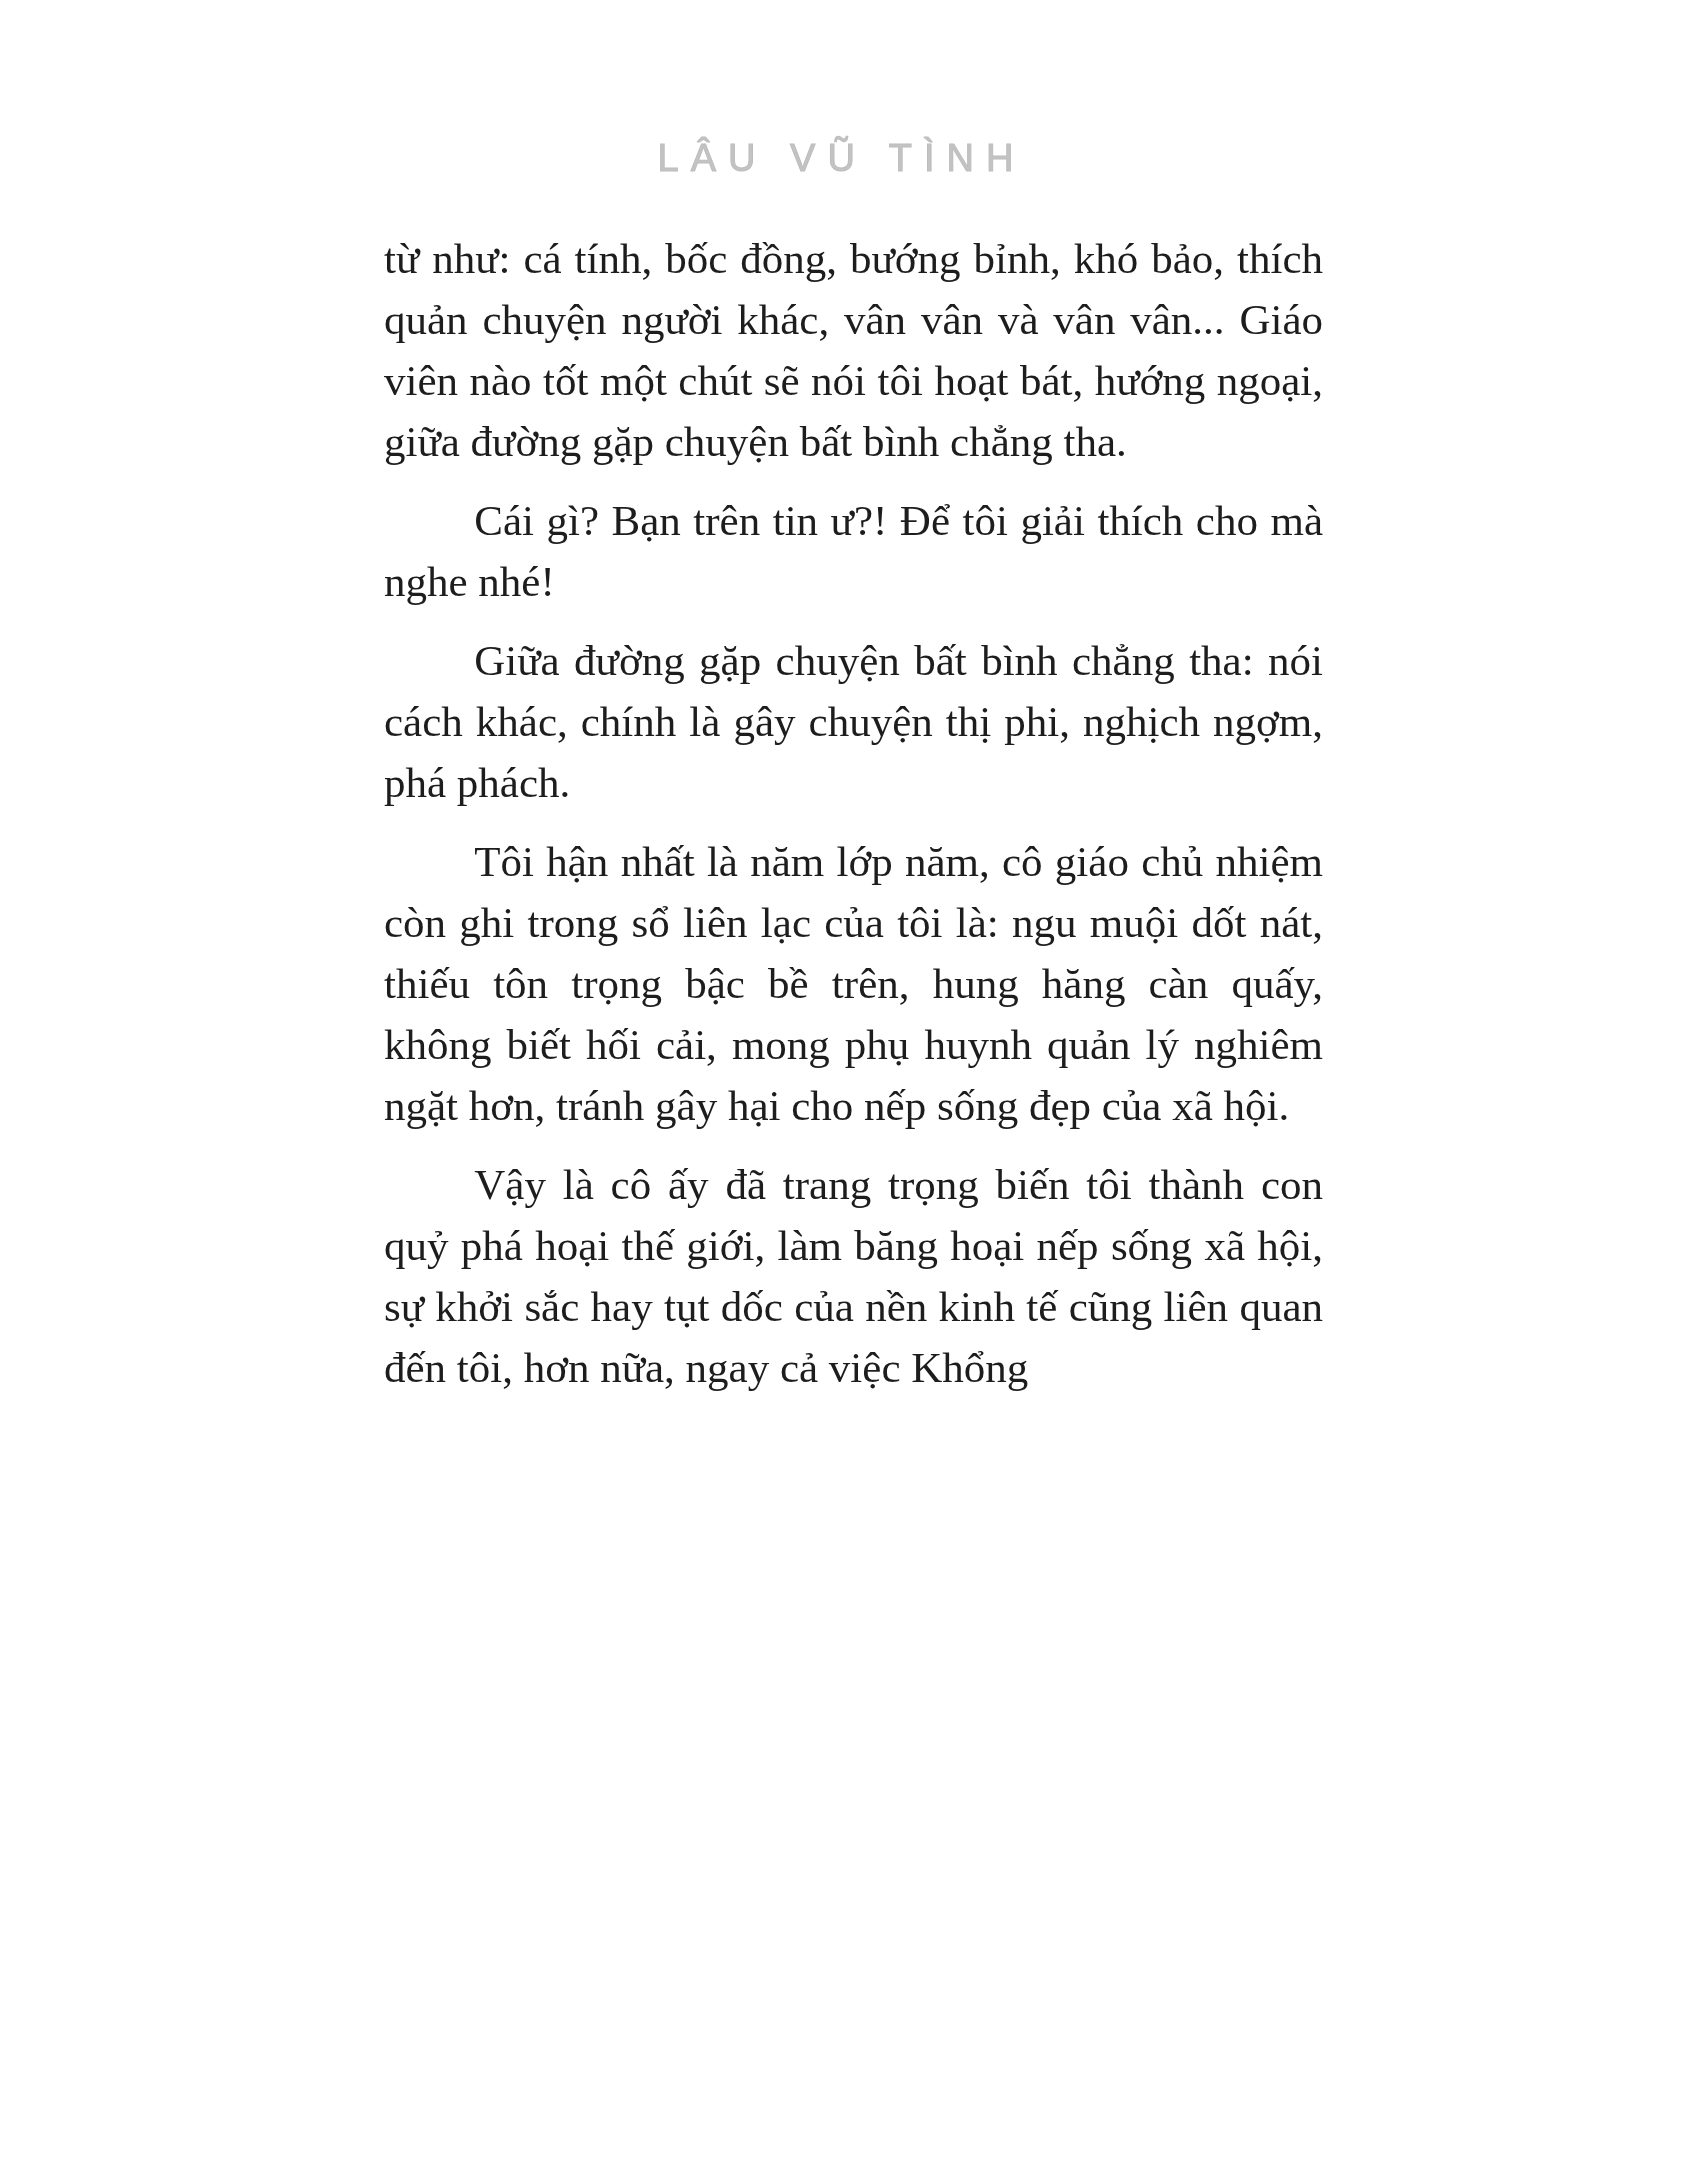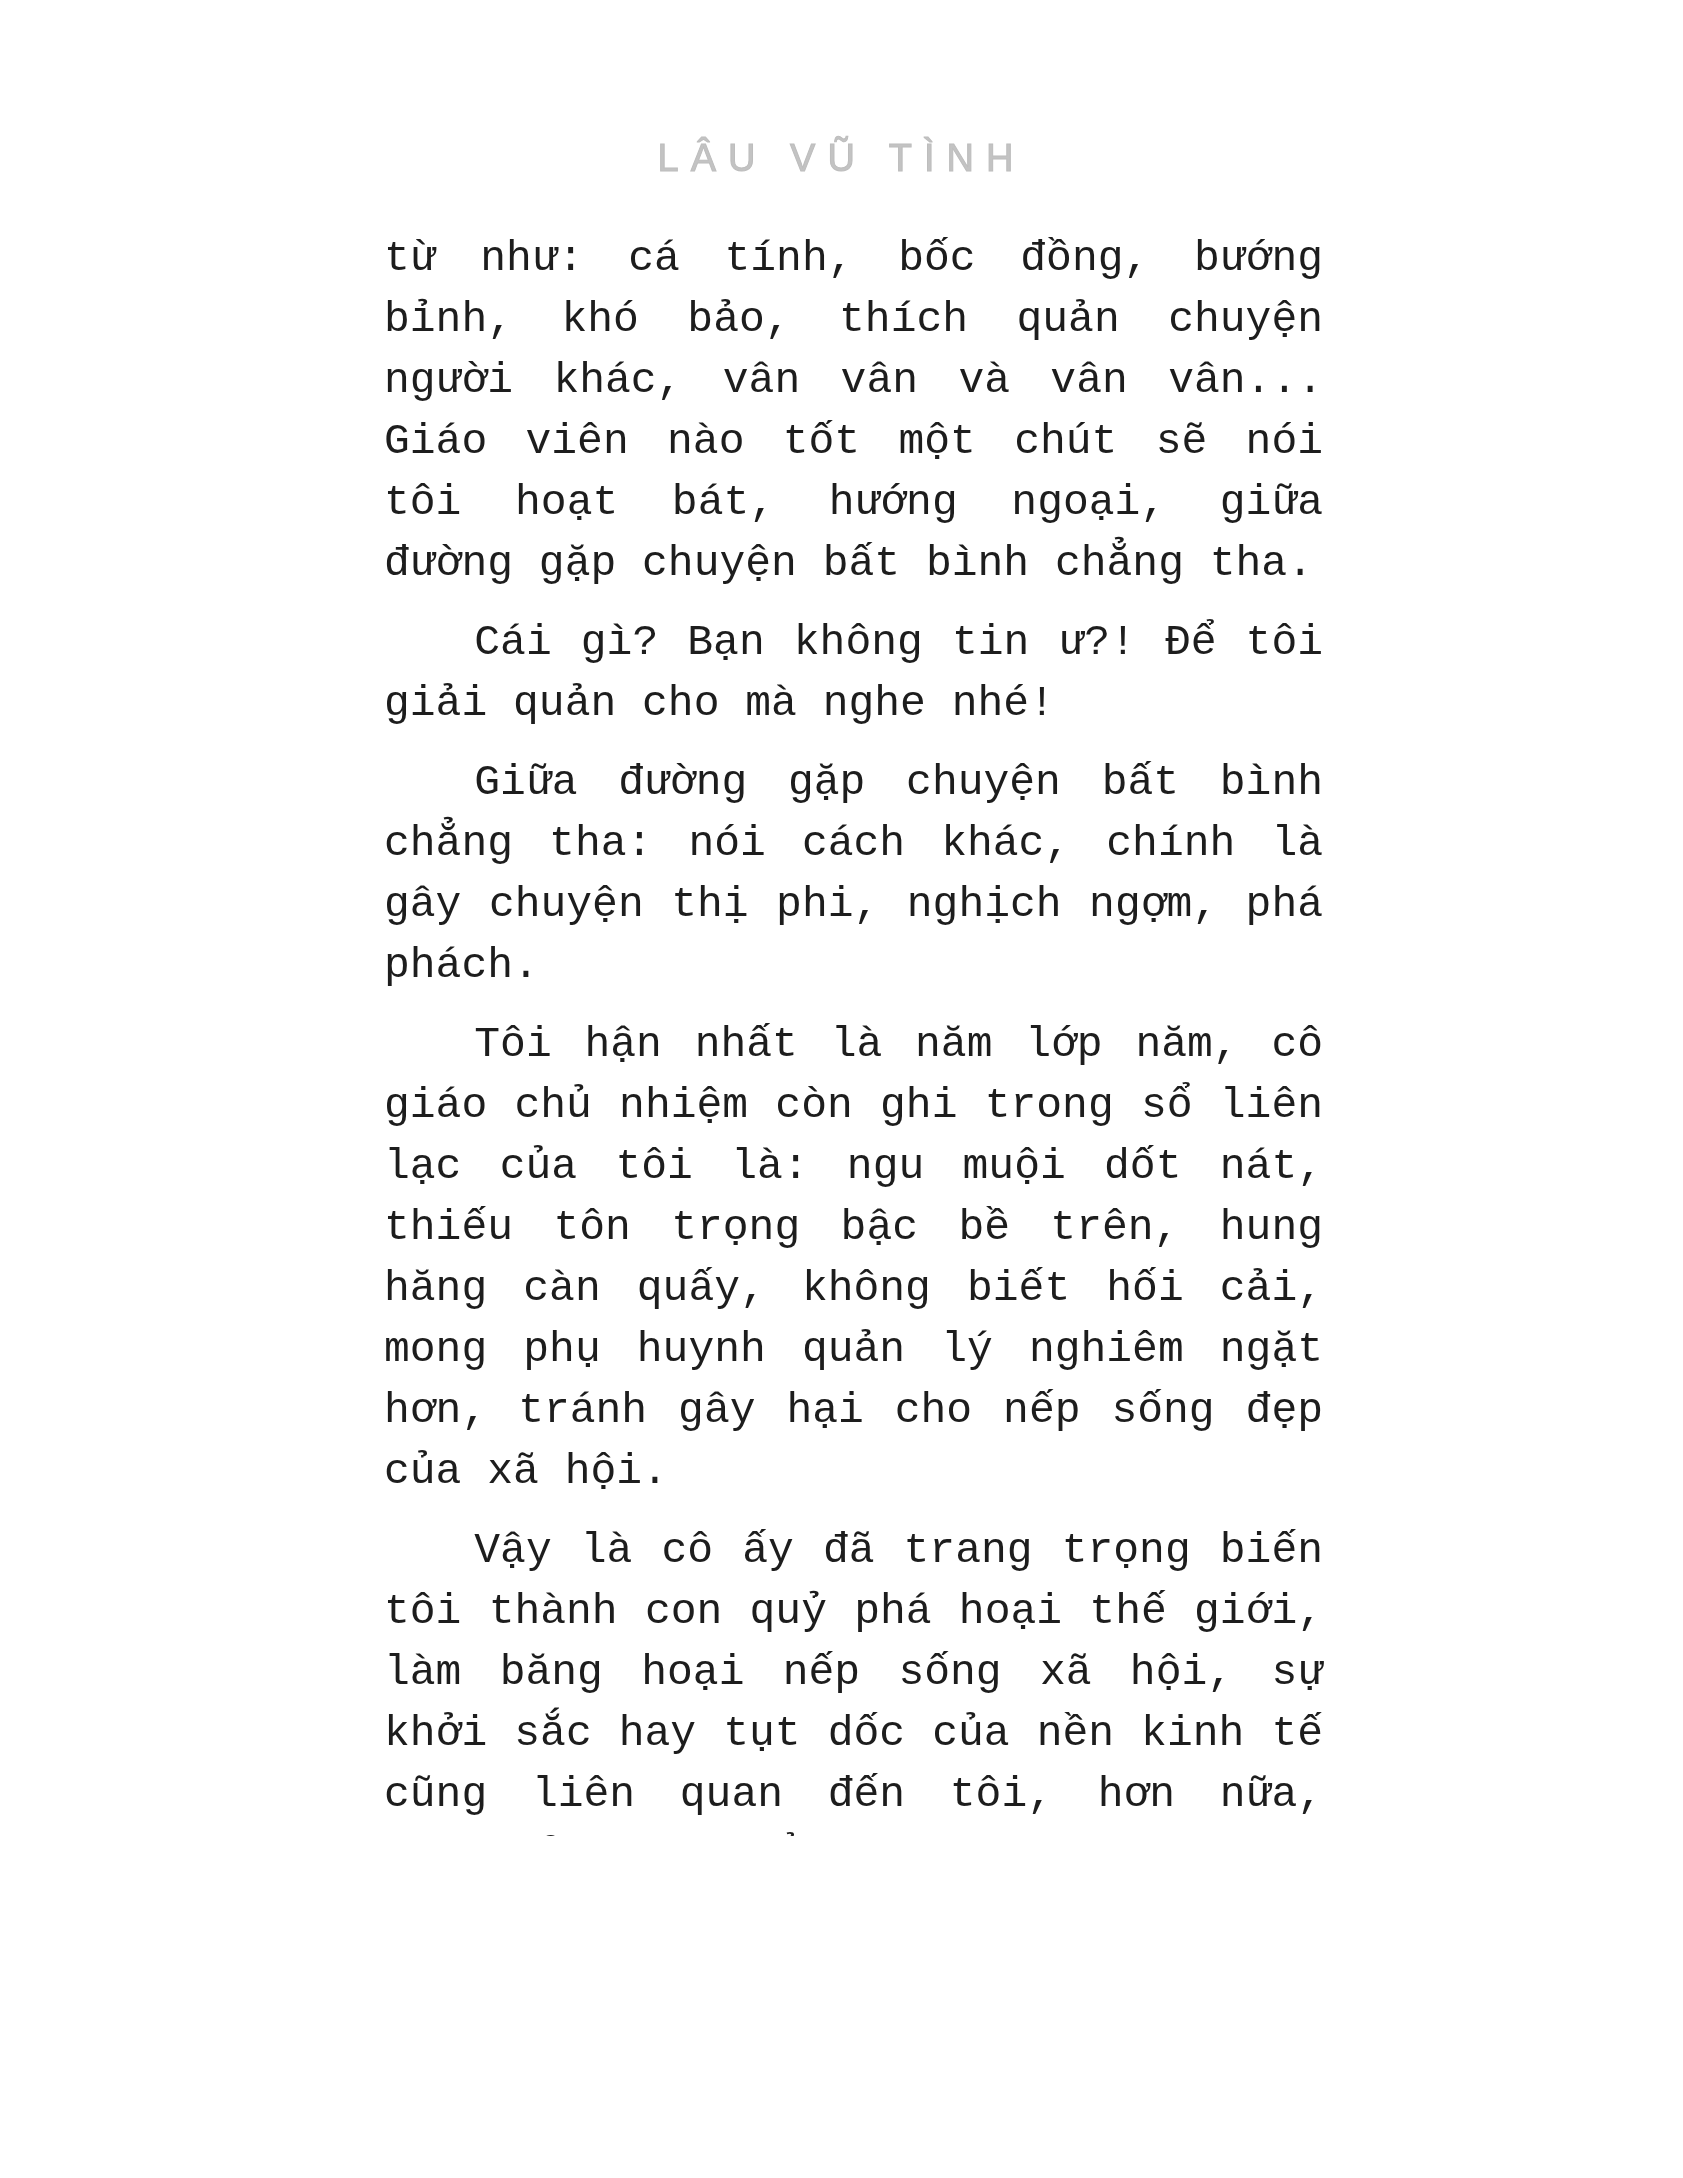--- a/index.html
+++ b/index.html
@@ -31,21 +31,20 @@
   }
   .text-body {
     position: absolute;
     top: 228px;
     left: 384px;
     width: 939px;
     font-size: 43px;
     line-height: 61px;
     color: #1d1d1d;
     text-align: justify;
-    font-family: Liberation Mono, monospace;
   }
   .para { margin-bottom: 18px; }
   .para.indent { text-indent: 2.1em; }
   .footer-mark {
     position: absolute;
     left: 255px;
     top: 1877px;
     width: 123px;
     height: 234px;
   }
@@ -59,21 +58,21 @@
 </style>
 </head>
 <body>
 
 <div class="page">
 
   <div class="running-header">LÂU VŨ TÌNH</div>
 
   <div class="text-body">
       <p class="para">từ như: cá tính, bốc đồng, bướng bỉnh, khó bảo, thích quản chuyện người khác, vân vân và vân vân... Giáo viên nào tốt một chút sẽ nói tôi hoạt bát, hướng ngoại, giữa đường gặp chuyện bất bình chẳng tha.</p>
-      <p class="para indent">Cái gì? Bạn không tin ư?! Để tôi giải quản cho mà nghe nhé!</p>
+      <p class="para indent">Cái gì? Bạn trên tin ư?! Để tôi giải thích cho mà nghe nhé!</p>
       <p class="para indent">Giữa đường gặp chuyện bất bình chẳng tha: nói cách khác, chính là gây chuyện thị phi, nghịch ngợm, phá phách.</p>
       <p class="para indent">Tôi hận nhất là năm lớp năm, cô giáo chủ nhiệm còn ghi trong sổ liên lạc của tôi là: ngu muội dốt nát, thiếu tôn trọng bậc bề trên, hung hăng càn quấy, không biết hối cải, mong phụ huynh quản lý nghiêm ngặt hơn, tránh gây hại cho nếp sống đẹp của xã hội.</p>
       <p class="para indent">Vậy là cô ấy đã trang trọng biến tôi thành con quỷ phá hoại thế giới, làm băng hoại nếp sống xã hội, sự khởi sắc hay tụt dốc của nền kinh tế cũng liên quan đến tôi, hơn nữa, ngay cả việc Khổng</p>
     </div>
 
   <div class="footer-mark">
     <svg viewBox="0 0 124 236">
 
       <g stroke="#909090" stroke-width="1.8" stroke-linecap="round">
         <line x1="36" y1="14" x2="32" y2="26"></line>

